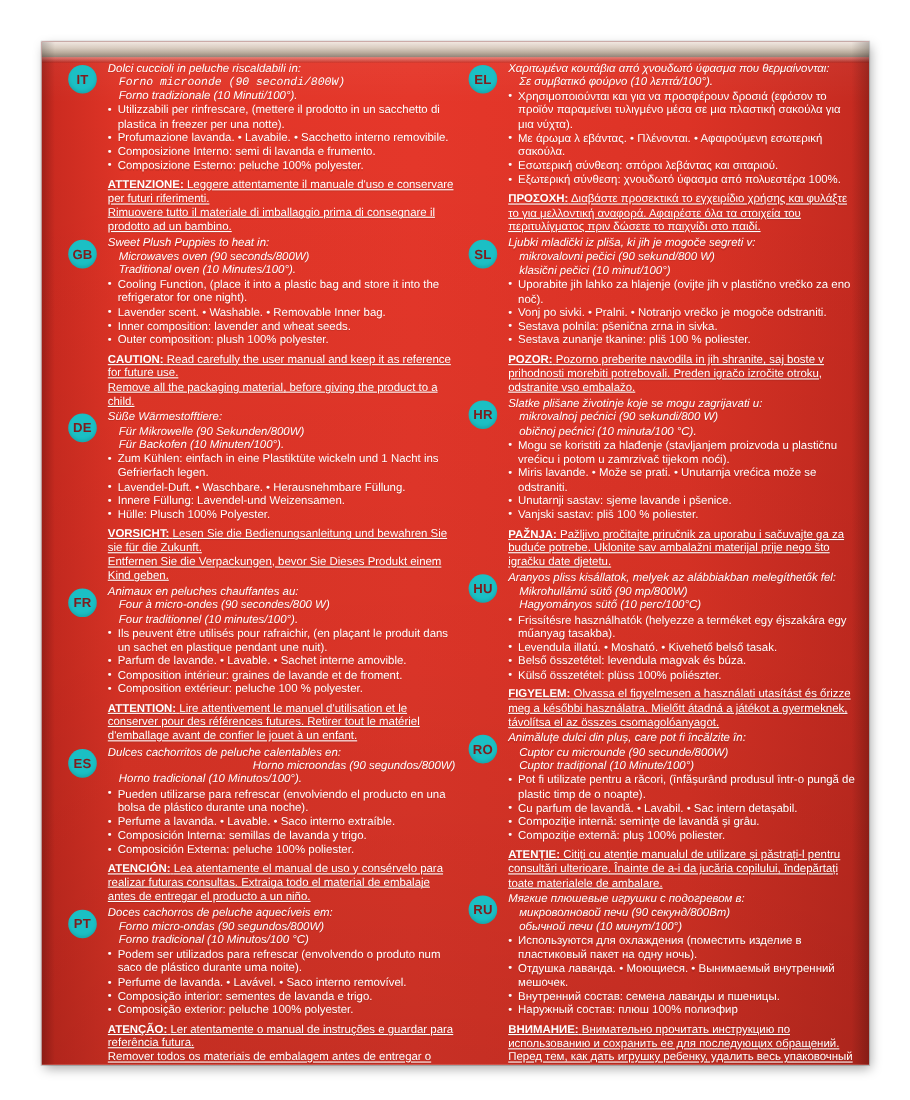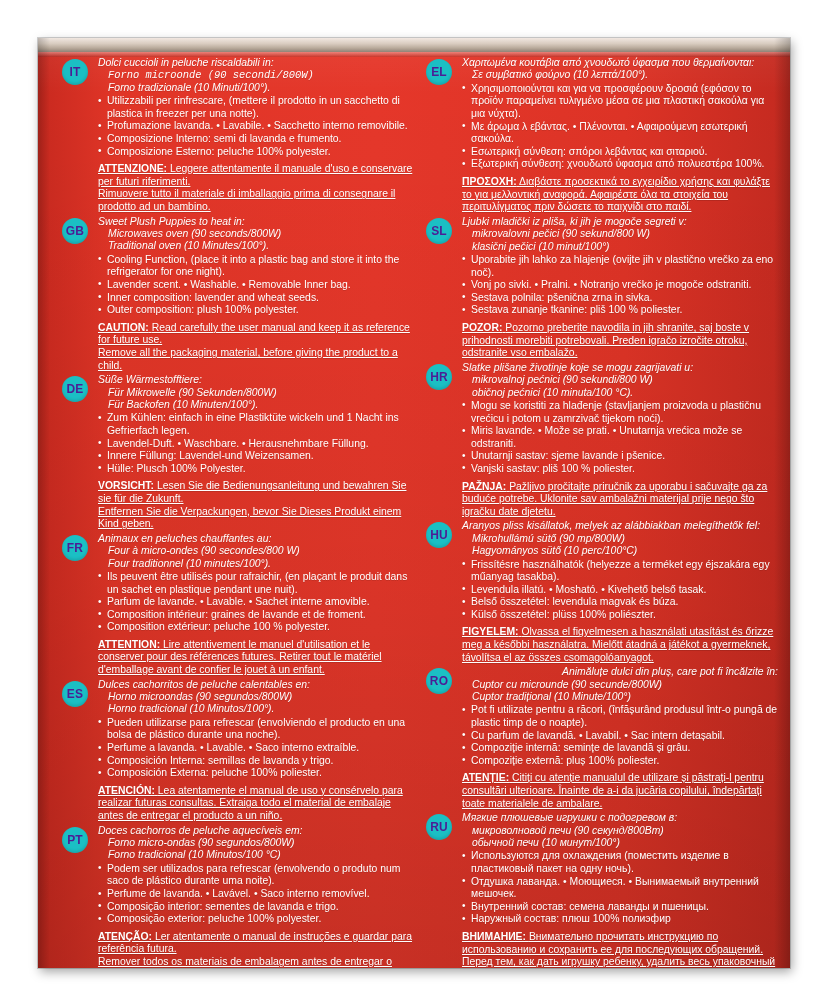--- a/index.html
+++ b/index.html
@@ -42,21 +42,21 @@
   .cols{position:absolute;left:0;top:19px;width:100%;height:911px;}
   .col{position:absolute;top:0;height:100%;}
   .col.left{left:24px;width:352px;}
   .col.right{left:388px;width:352px;}
 
   .block{position:relative;margin-bottom:2px;}
   .badge{
     position:absolute;left:0;top:2px;
     width:26px;height:26px;border-radius:50%;
     background:#1bbfc4;
-    color:#4c1d95;
+    color:#7f1d1d;
     font-size:12px;font-weight:bold;
     display:flex;align-items:center;justify-content:center;
     letter-spacing:.2px;
     box-shadow:inset 0 -2px 3px rgba(0,0,0,.12);
   }
   .body{margin-left:36px;color:#ffffff;}
   .heat{
     font-size:10.4px;line-height:12.4px;font-style:italic;
     margin:0 0 1px 0;
     text-shadow:0 1px 0 rgba(0,0,0,.12);
@@ -156,21 +156,21 @@
               <li>Composition extérieur: peluche 100 % polyester.</li>
             </ul>
             <div class="warn"><span class="w">ATTENTION:</span> <span>Lire attentivement le manuel d'utilisation et le conserver pour des références futures. Retirer tout le matériel d'emballage avant de confier le jouet à un enfant.</span></div>
           </div>
         </div>
         <div class="block" style="margin-bottom: 2px;">
           <div class="badge">ES</div>
           <div class="body">
             <div class="heat">
               <span class="" style="display: block; font-style: italic;">Dulces cachorritos de peluche calentables en:</span>
-              <span class="sub" style="display: block;">Horno microondas (90 segundos/800W)</span>
+              <span class="sub" style="display: block; text-align: right;">Horno microondas (90 segundos/800W)</span>
               <span class="sub" style="display: block;">Horno tradicional (10 Minutos/100°).</span>
             </div>
             <ul class="bullets">
               <li>Pueden utilizarse para refrescar (envolviendo el producto en una bolsa de plástico durante una noche).</li>
               <li>Perfume a lavanda.  • Lavable.  • Saco interno extraíble.</li>
               <li>Composición Interna: semillas de lavanda y trigo.</li>
               <li>Composición Externa: peluche 100% poliester.</li>
             </ul>
             <div class="warn"><span class="w">ATENCIÓN:</span> <span>Lea atentamente el manual de uso y consérvelo para realizar futuras consultas. Extraiga todo el material de embalaje antes de entregar el producto a un niño.</span></div>
           </div>
@@ -258,21 +258,21 @@
               <li>Belső összetétel: levendula magvak és búza.</li>
               <li>Külső összetétel: plüss 100% poliészter.</li>
             </ul>
             <div class="warn"><span class="w">FIGYELEM:</span> <span>Olvassa el figyelmesen a használati utasítást és őrizze meg a későbbi használatra. Mielőtt átadná a játékot a gyermeknek, távolítsa el az összes csomagolóanyagot.</span></div>
           </div>
         </div>
         <div class="block" style="margin-bottom: 2px;">
           <div class="badge">RO</div>
           <div class="body">
             <div class="heat">
-              <span class="" style="display: block; text-align: right;">Animăluțe dulci din pluș, care pot fi încălzite în:</span>
+              <span class="" style="display: block;">Animăluțe dulci din pluș, care pot fi încălzite în:</span>
               <span class="sub" style="display: block; font-style: italic;">Cuptor cu microunde (90 secunde/800W)</span>
               <span class="sub" style="display: block;">Cuptor tradițional (10 Minute/100°)</span>
             </div>
             <ul class="bullets">
               <li>Pot fi utilizate pentru a răcori, (înfășurând produsul într-o pungă de plastic timp de o noapte).</li>
               <li>Cu parfum de lavandă.  • Lavabil.  • Sac intern detașabil.</li>
               <li>Compoziție internă: semințe de lavandă și grâu.</li>
               <li>Compoziție externă: pluș 100% poliester.</li>
             </ul>
             <div class="warn"><span class="w">ATENȚIE:</span> <span>Citiți cu atenție manualul de utilizare și păstrați-l pentru consultări ulterioare. Înainte de a-i da jucăria copilului, îndepărtați toate materialele de ambalare.</span></div>

